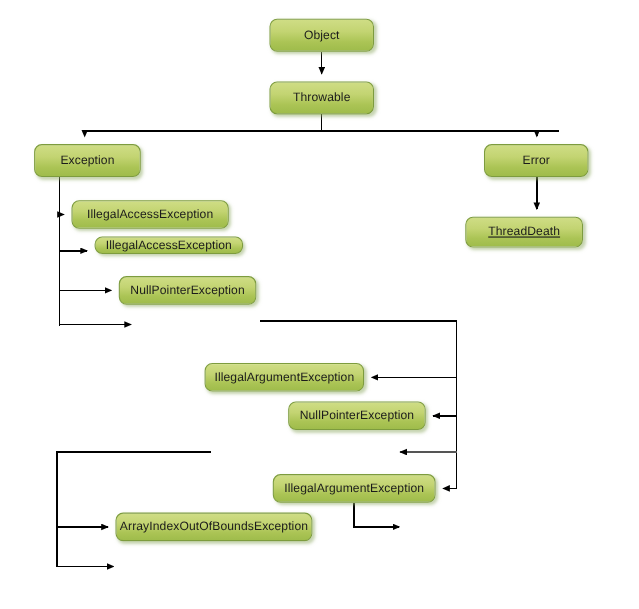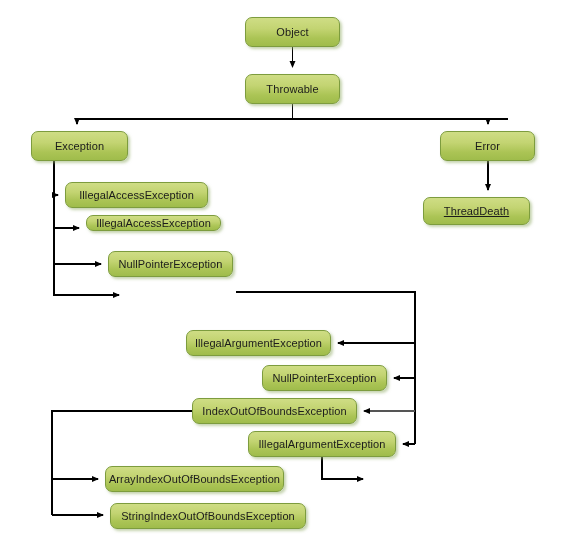--- a/index.html
+++ b/index.html
@@ -129,30 +129,24 @@
 
 
   <div class="node" style="left:186px;top:330px;width:145px;height:26px;">
     <span>IllegalArgumentException</span>
   </div>
 
   <div class="node" style="left:262px;top:365px;width:125px;height:26px;">
     <span>NullPointerException</span>
   </div>
 
-  <div class="node" style="left:192px;top:398px;width:165px;height:26px;">
-    <span>IndexOutOfBoundsException</span>
-  </div>
 
   <div class="node" style="left:248px;top:431px;width:148px;height:26px;">
     <span>IllegalArgumentException</span>
   </div>
 
   <div class="node" style="left:105px;top:466px;width:179px;height:26px;">
     <span>ArrayIndexOutOfBoundsException</span>
   </div>
 
 
-  <div class="node" style="left:110px;top:503px;width:196px;height:26px;">
-    <span>StringIndexOutOfBoundsException</span>
-  </div>
 
 </div>
 
 </body></html>

